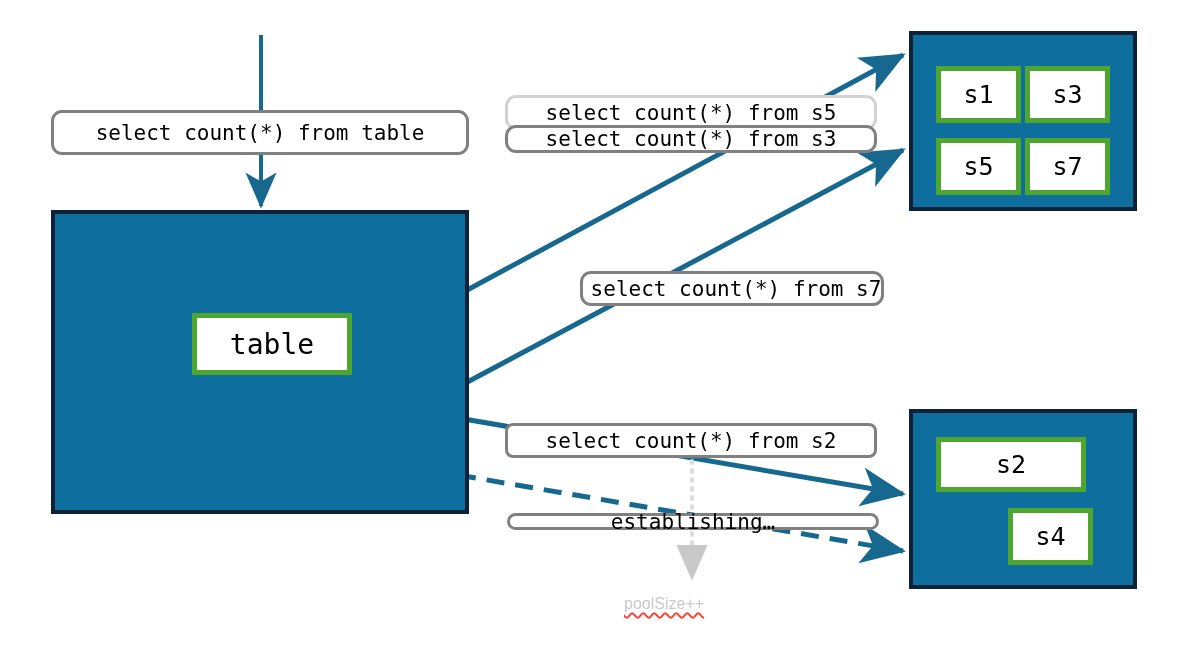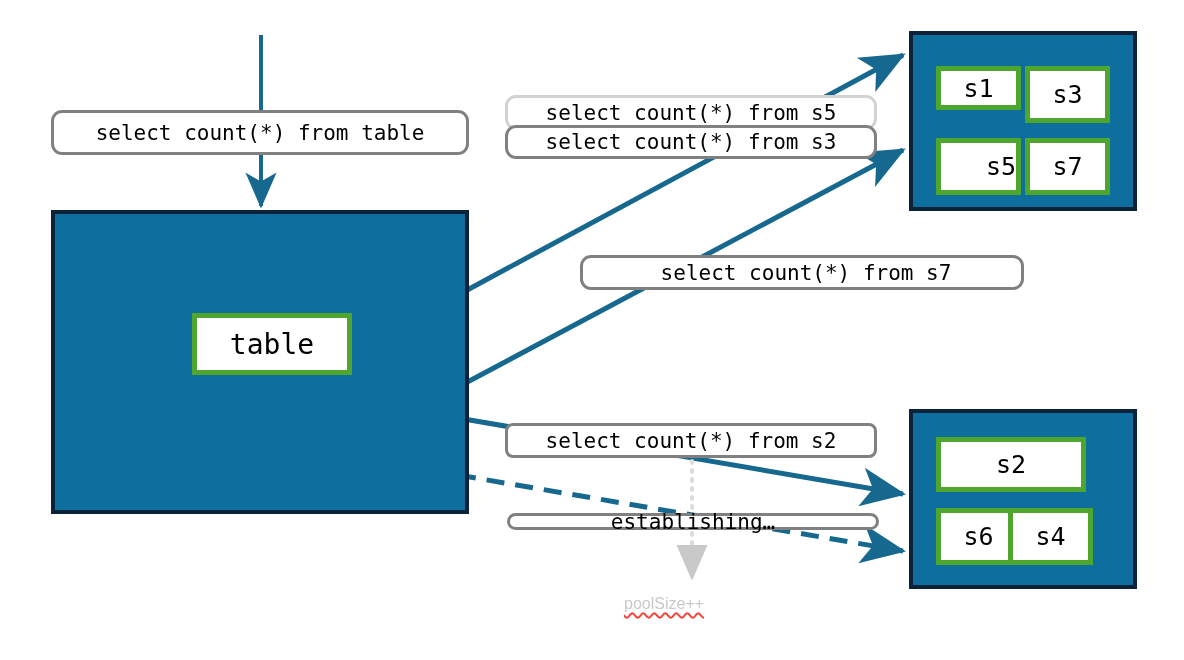--- a/index.html
+++ b/index.html
@@ -115,58 +115,55 @@
   </svg>
 
   <div class="pool-box" style="left:51px; top:210px; width:418px; height:304px;"></div>
 
   <div class="node table-node" style="left:180px; top:313px; width:160px; height:62px;">
     <span>table</span>
   </div>
 
   <div class="pool-box" style="left:909px; top:31px; width:228px; height:180px;"></div>
 
-  <div class="node srv" style="left:936px; top:66px; width:85px; height:44px;">
+  <div class="node srv" style="left:936px; top:66px; width:85px; height:57px;">
     <span>s1</span>
   </div>
   <div class="node srv" style="left:1025px; top:66px; width:85px; height:57px;">
     <span>s3</span>
   </div>
-  <div class="node srv" style="left:936px; top:138px; width:85px; height:57px;justify-content:flex-end;">
+  <div class="node srv" style="left:936px; top:138px; width:85px; height:57px;">
     <span>s5</span>
   </div>
   <div class="node srv" style="left:1025px; top:138px; width:85px; height:57px;">
     <span>s7</span>
   </div>
 
   <div class="pool-box" style="left:909px; top:409px; width:228px; height:180px;"></div>
 
   <div class="node srv" style="left:936px; top:437px; width:150px; height:55px;">
     <span>s2</span>
-  </div>
-  <div class="node srv" style="left:936px; top:508px; width:85px; height:57px;">
-    <span>s6</span>
   </div>
   <div class="node srv" style="left:1008px; top:508px; width:85px; height:57px;">
     <span>s4</span>
   </div>
 
   <div class="pill" style="left:51px; top:110px; width:418px; height:45px;">
     <span>select count(*) from table</span>
   </div>
 
   <div class="pill faded" style="left:505px; top:95px; width:372px; height:35px;">
     <span>select count(*) from s5</span>
   </div>
 
-  <div class="pill" style="left:505px; top:125px; width:372px; height:34px;">
+  <div class="pill" style="left:505px; top:125px; width:372px; height:28px;">
     <span>select count(*) from s3</span>
   </div>
 
-  <div class="pill" style="left:580px; top:255px; width:444px; height:35px;padding-left:8px;">
+  <div class="pill" style="left:580px; top:271px; width:304px; height:35px;padding-left:8px;">
     <span>select count(*) from s7</span>
   </div>
 
   <div class="pill" style="left:505px; top:423px; width:372px; height:35px;border-radius:8px;">
     <span>select count(*) from s2</span>
   </div>
 
   <div class="pill" style="left:507px; top:513px; width:372px; height:17px;">
     <span>establishing…</span>
   </div>

